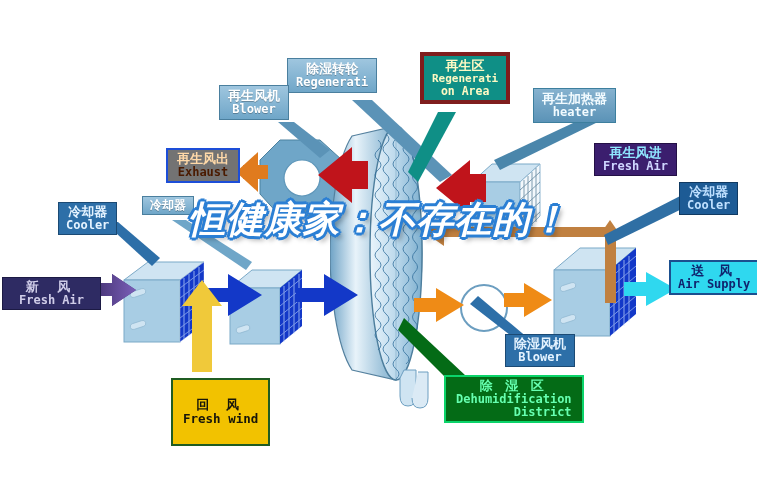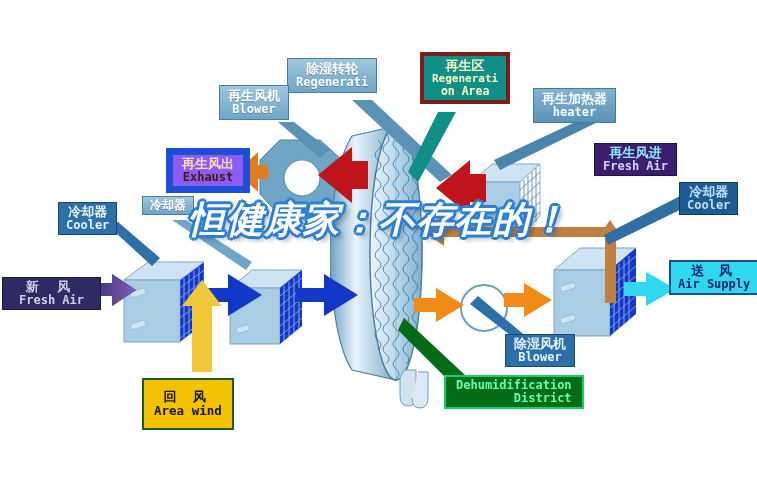--- a/index.html
+++ b/index.html
@@ -46,22 +46,22 @@
     background:#3b1e6e;
     border:1px solid #241046;
     color:#d9ccf5;
   }
   .box-navy{
     background:#2e2b63;
     border:1px solid #1c1a44;
     color:#cfcce8;
   }
   .box-orange{
-    background:#8b5cf6;
-    border:7px solid #1d4ed8;
+    background:#737373;
+    border:2px solid #1d4ed8;
     color:#ffe9c8;
   }
   .box-yellow{
     background:#f2c200;
     border:2px solid #1f5c22;
     color:#17160a;
   }
   .box-green{
     background:#046b16;
     border:2px solid #0bd46a;
@@ -369,31 +369,32 @@
 
   <div class="lbl box-blue" style="left:142px;top:196px;padding:2px 7px;font-size:12px;z-index:28;">
     <span class="cn">冷却器</span>
   </div>
 
   <div class="lbl box-navy" style="left:2px;top:277px;padding:2px 16px;font-size:13px;">
     <span class="cn" style="letter-spacing:7px;">新   风</span>
     <span class="en" style="font-size:12px;">Fresh Air</span>
   </div>
 
-  <div class="lbl box-yellow" style="left:142px;top:378px;padding:10px 10px;font-size:13px;">
+  <div class="lbl box-yellow" style="left:171px;top:378px;padding:18px 10px;font-size:13px;">
     <span class="cn" style="letter-spacing:6px;">回   风</span>
-    <span class="en" style="font-size:12.5px;">Area wind</span>
+    <span class="en" style="font-size:12.5px;">Fresh wind</span>
   </div>
 
   <div class="lbl box-dkblue" style="left:505px;top:334px;padding:2px 8px;font-size:13px;">
     <span class="cn">除湿风机</span>
     <span class="en" style="font-size:12px;">Blower</span>
   </div>
 
   <div class="lbl box-green" style="left:444px;top:375px;padding:2px 10px;font-size:13px;">
+    <span class="cn" style="letter-spacing:4px;">除  湿  区</span>
     <span class="en" style="font-size:12px;">Dehumidification</span>
     <span class="en" style="font-size:12px;text-align:right;">District</span>
   </div>
 
   <div class="lbl box-cyan" style="left:669px;top:260px;padding:2px 7px;font-size:13px;">
     <span class="cn" style="letter-spacing:5px;">送   风</span>
     <span class="en" style="font-size:12px;">Air Supply</span>
   </div>
 
   <div id="caption">

